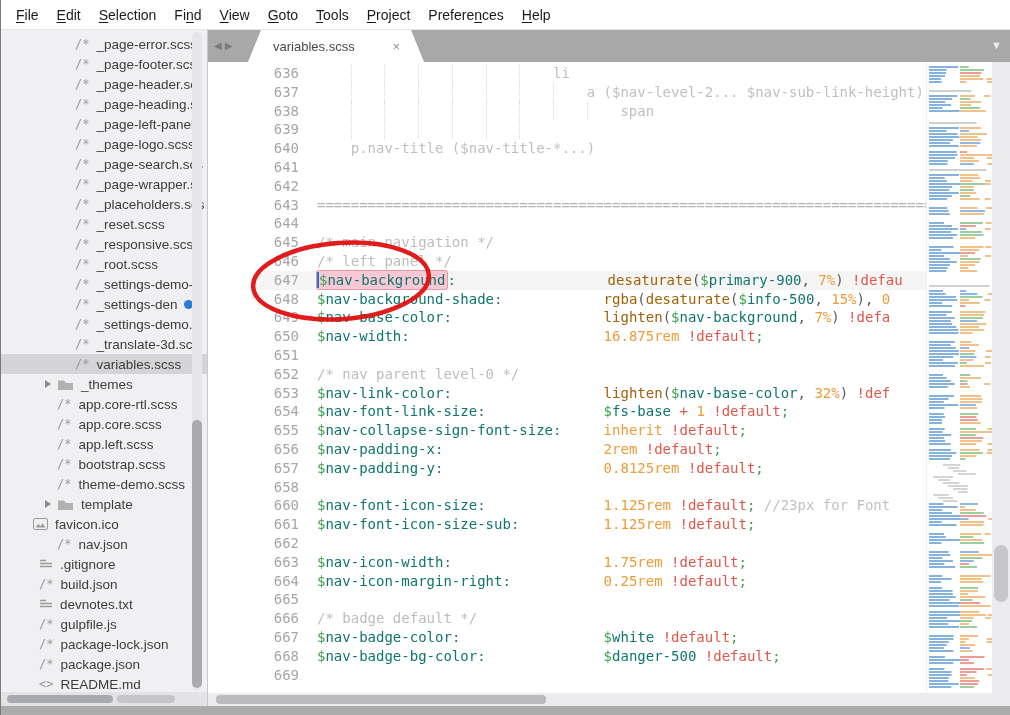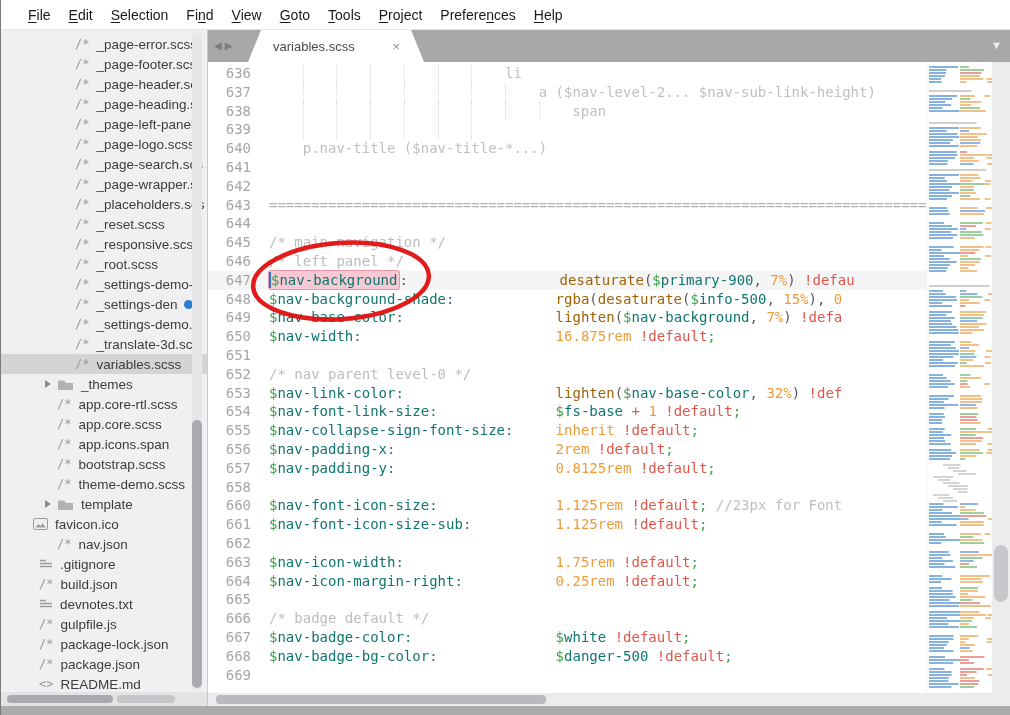--- a/index.html
+++ b/index.html
@@ -2,21 +2,21 @@
 <html><head>
 <meta charset="utf-8">
 <style>
   * { margin:0; padding:0; box-sizing:border-box; }
   html,body { width:1010px; height:715px; overflow:hidden; background:#fff;
     font-family:"Liberation Sans", sans-serif; }
   #window { position:relative; width:1010px; height:715px; border-left:1px solid #7a7a7a; }
 
   
   .menubar { height:30px; background:#ffffff; display:flex; align-items:center;
-    padding-left:18px; border-bottom:1px solid #e6e6e6; }
+    padding-left:6px; border-bottom:1px solid #e6e6e6; }
   .menu-item { padding:4px 9px; font-size:14px; color:#1a1a1a; cursor:default; }
   .menu-item u { text-decoration:underline; text-underline-offset:2px; }
 
   
   .main { display:flex; height:676px; }
 
   
   .sidebar { position:relative; width:207px; background:#f0f0f2; border-right:1px solid #c9c9c9;
     overflow:hidden; flex:none; }
   .side-list { padding-top:4px; }
@@ -46,21 +46,21 @@
   .tab { position:absolute; left:40px; top:0; width:176px; height:32px; background:#ffffff;
     clip-path:polygon(13px 0, calc(100% - 13px) 0, 100% 100%, 0 100%);
     display:flex; align-items:center; }
   .tab .t-lbl { font-size:13px; color:#4a4a4a; margin-left:25px; }
   .tab .t-close { margin-left:auto; margin-right:24px; color:#8f8f8f; font-size:13px; }
   .tab-overflow { position:absolute; right:8px; top:9px; color:#eeeeee; font-size:11px; }
 
   .code-area { position:relative; flex:1; overflow:hidden; background:#fff;
     font-family:"DejaVu Sans Mono", monospace; font-size:14px; }
   .lines { position:absolute; left:0; top:2px; right:0; }
-  .cl { position:relative; height:18.8px; line-height:18.8px; white-space:pre; }
+  .cl { position:relative; height:18.8px; line-height:18.8px; white-space:pre;margin-left:48px; }
   .cl.active { background:rgba(0,0,0,0.04); }
   .num { display:inline-block; width:43px; text-align:right; margin-right:18px;
     color:#a6a6a6; }
   .guide { position:absolute; top:0; height:18.8px; border-left:1px dotted #d8d8d8; }
 
   .c-faded { color:#c0c0c0; }
   .c-eq    { color:#b3b3b3; }
   .c-com   { color:#bdbdbd; }
   .c-dollar{ color:#3fa24c; }
   .c-name  { color:#0f766e; }
@@ -189,21 +189,21 @@
           <div class="side-row" style="padding-left: 56px;">
             <span class="ic-scss">/*</span>
             <span class="lbl">app.core-rtl.scss</span>
           </div>
           <div class="side-row" style="padding-left: 56px;">
             <span class="ic-scss">/*</span>
             <span class="lbl">app.core.scss</span>
           </div>
           <div class="side-row" style="padding-left: 56px;">
             <span class="ic-scss">/*</span>
-            <span class="lbl">app.icons.span</span>
+            <span class="lbl">app.left.scss</span>
           </div>
           <div class="side-row" style="padding-left: 56px;">
             <span class="ic-scss">/*</span>
             <span class="lbl">bootstrap.scss</span>
           </div>
           <div class="side-row" style="padding-left: 56px;">
             <span class="ic-scss">/*</span>
             <span class="lbl">theme-demo.scss</span>
           </div>
           <div class="side-row" style="padding-left: 44px;">

